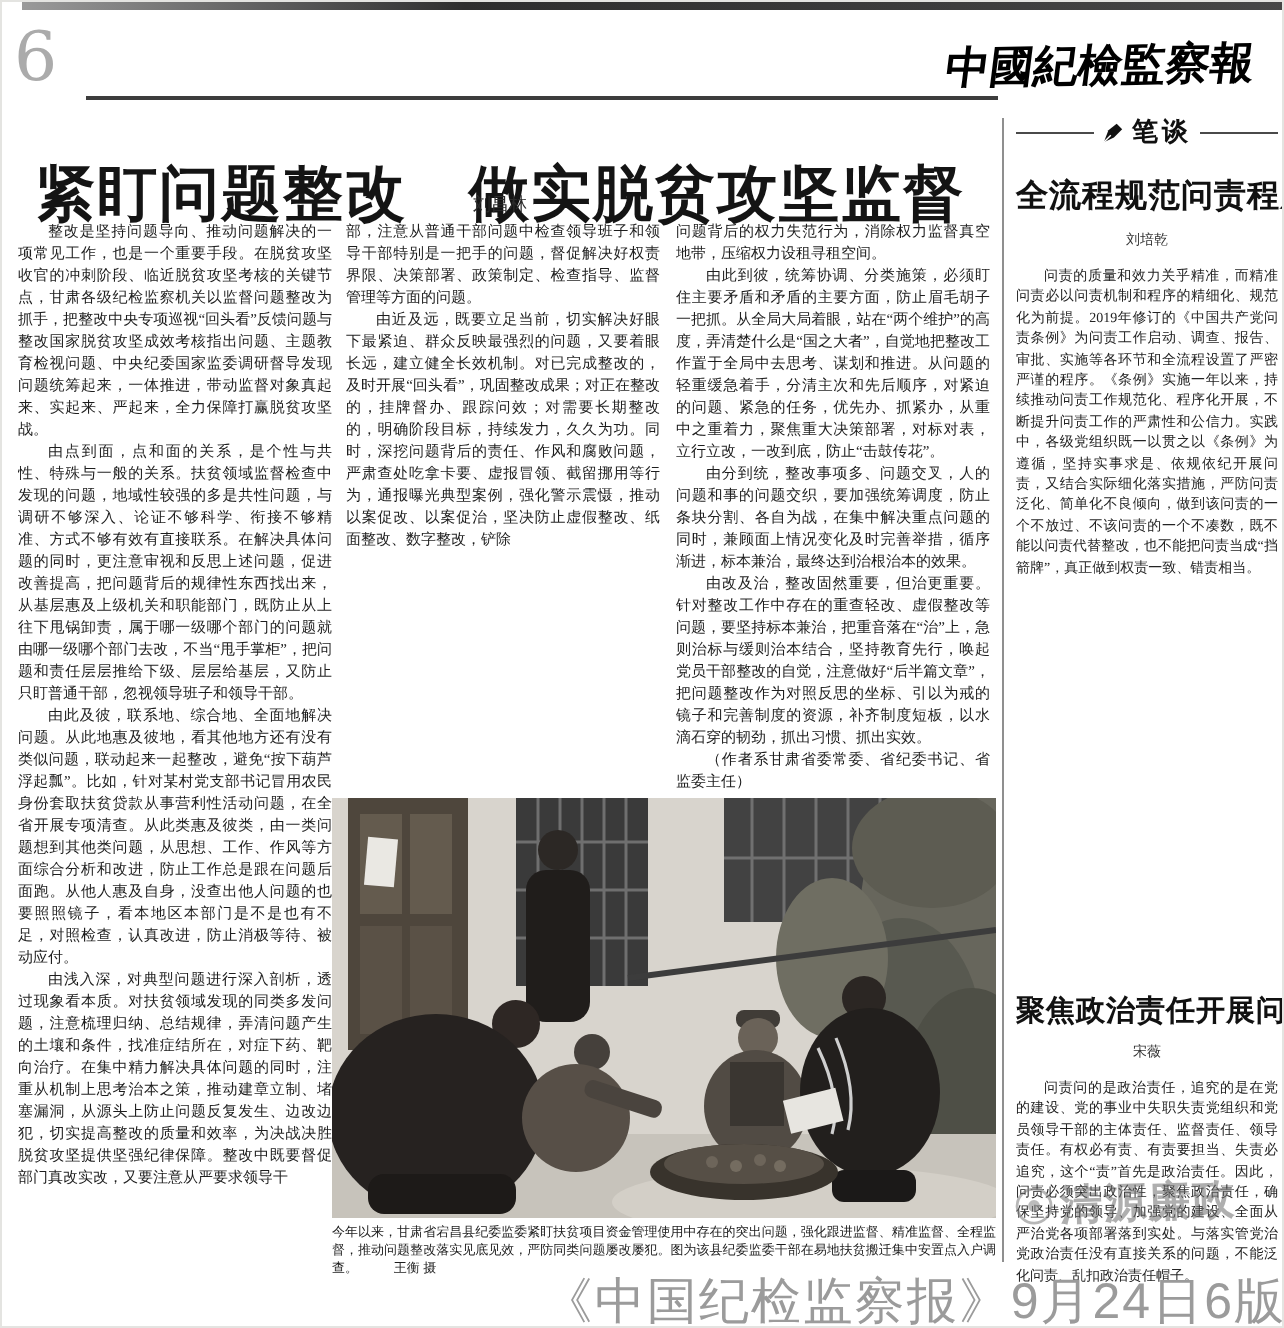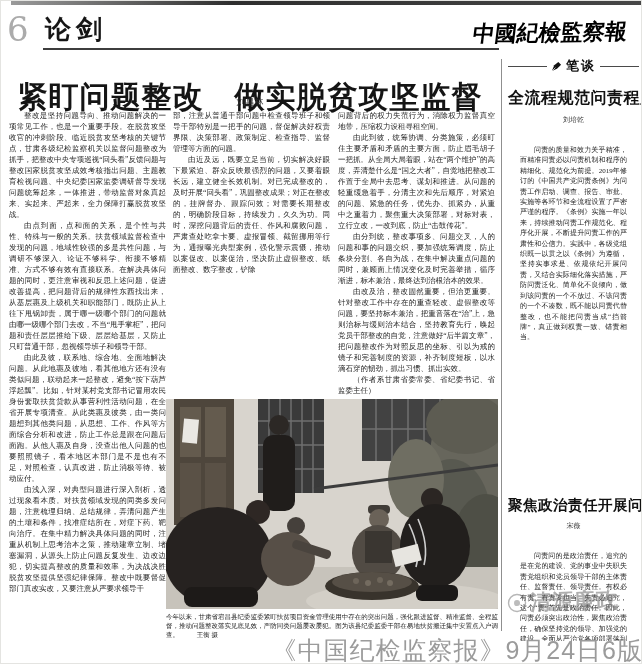--- a/index.html
+++ b/index.html
@@ -45,39 +45,38 @@
   .bitan .label{font-size:13px;font-weight:700;color:#101010;letter-spacing:2px;}
   .bitan .pen{width:11px;height:11px;flex:0 0 auto;}
   .s-title{margin-top:15px;text-align:center;font-size:16px;font-weight:900;color:#111;
            font-family:"Liberation Serif",serif;letter-spacing:0.5px;white-space:nowrap;}
   .s-title.small{font-size:14.5px;margin-top:13px;}
   .s-author{text-align:center;font-size:7px;color:#333;margin-top:6px;}
   .s-body{margin-top:8px;overflow:hidden;font-size:7px;line-height:10.4px;text-align:justify;
           color:#232323;font-family:"Liberation Serif",serif;}
   #s1body{height:350px;}
   #s2body{height:102px;}
-  .s-body p{margin:12px;text-indent:2em;}
+  .s-body p{margin:0;text-indent:2em;}
   
   #watermark{position:absolute;left:506px;top:586px;width:136px;display:flex;align-items:center;
              gap:3px;transform:rotate(-2deg);opacity:0.55;z-index:6;pointer-events:none;}
   #watermark .wm-text{font-size:21px;font-weight:900;color:#6e6e6e;letter-spacing:1px;
              font-family:"Liberation Serif",serif;white-space:nowrap;}
   #watermark svg{width:20px;height:20px;flex:0 0 auto;}
   
   #footer{position:absolute;left:0;top:633px;width:642px;text-align:right;font-size:25px;
           color:#9b9b9b;letter-spacing:1px;}
 </style>
 </head>
 <body>
 
 <div id="page">
 
   <div id="topbar"></div>
   <div id="pagenum">6</div>
-  <div id="section">论剑</div>
   <div id="headrule"></div>
   <div id="masthead">中國紀檢監察報</div>
 
   <div id="headline">紧盯问题整改　做实脱贫攻坚监督</div>
   <div id="author">刘昌林</div>
 
   <div id="col1" class="bodycol">
     <p>整改是坚持问题导向、推动问题解决的一项常见工作，也是一个重要手段。在脱贫攻坚收官的冲刺阶段、临近脱贫攻坚考核的关键节点，甘肃各级纪检监察机关以监督问题整改为抓手，把整改中央专项巡视“回头看”反馈问题与整改国家脱贫攻坚成效考核指出问题、主题教育检视问题、中央纪委国家监委调研督导发现问题统筹起来，一体推进，带动监督对象真起来、实起来、严起来，全力保障打赢脱贫攻坚战。</p>
     <p>由点到面，点和面的关系，是个性与共性、特殊与一般的关系。扶贫领域监督检查中发现的问题，地域性较强的多是共性问题，与调研不够深入、论证不够科学、衔接不够精准、方式不够有效有直接联系。在解决具体问题的同时，更注意审视和反思上述问题，促进改善提高，把问题背后的规律性东西找出来，从基层惠及上级机关和职能部门，既防止从上往下甩锅卸责，属于哪一级哪个部门的问题就由哪一级哪个部门去改，不当“甩手掌柜”，把问题和责任层层推给下级、层层给基层，又防止只盯普通干部，忽视领导班子和领导干部。</p>
     <p>由此及彼，联系地、综合地、全面地解决问题。从此地惠及彼地，看其他地方还有没有类似问题，联动起来一起整改，避免“按下葫芦浮起瓢”。比如，针对某村党支部书记冒用农民身份套取扶贫贷款从事营利性活动问题，在全省开展专项清查。从此类惠及彼类，由一类问题想到其他类问题，从思想、工作、作风等方面综合分析和改进，防止工作总是跟在问题后面跑。从他人惠及自身，没查出他人问题的也要照照镜子，看本地区本部门是不是也有不足，对照检查，认真改进，防止消极等待、被动应付。</p>

